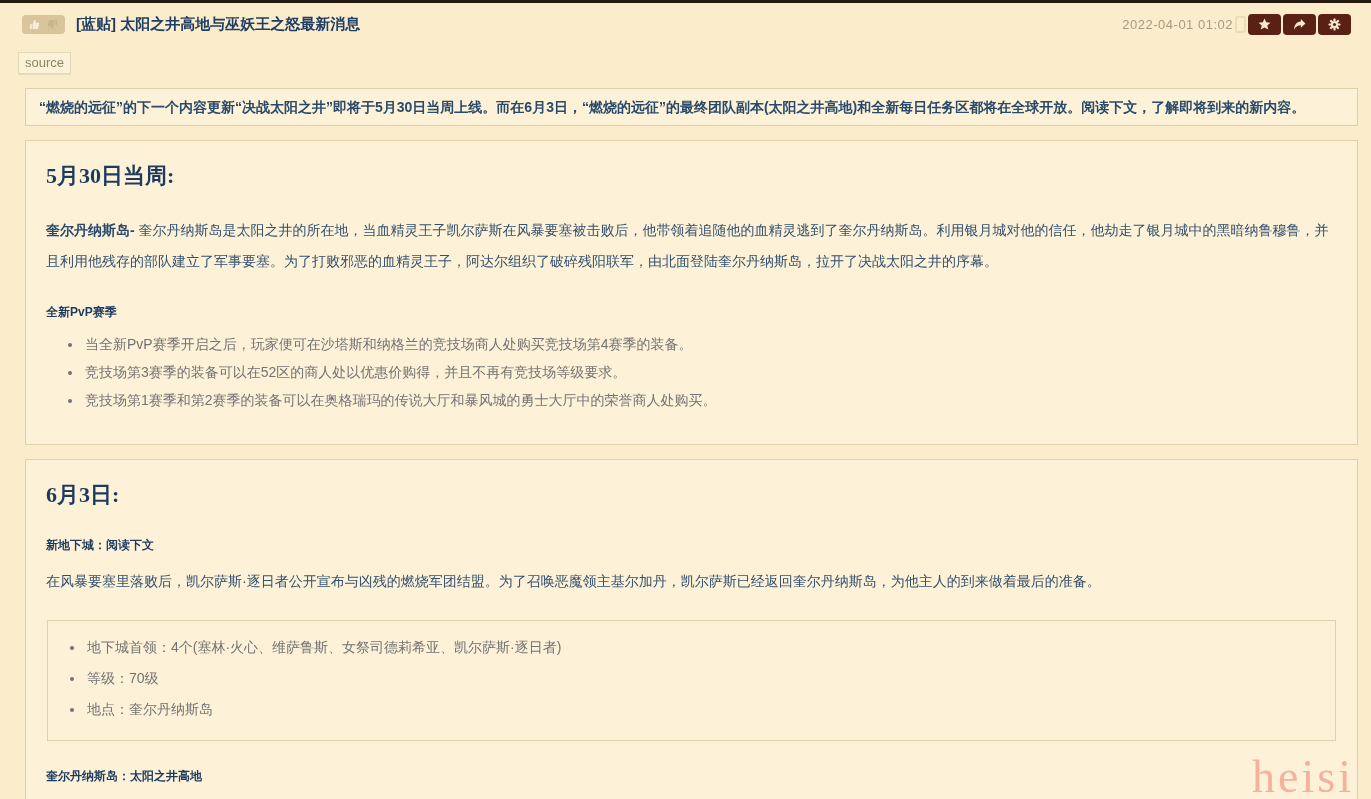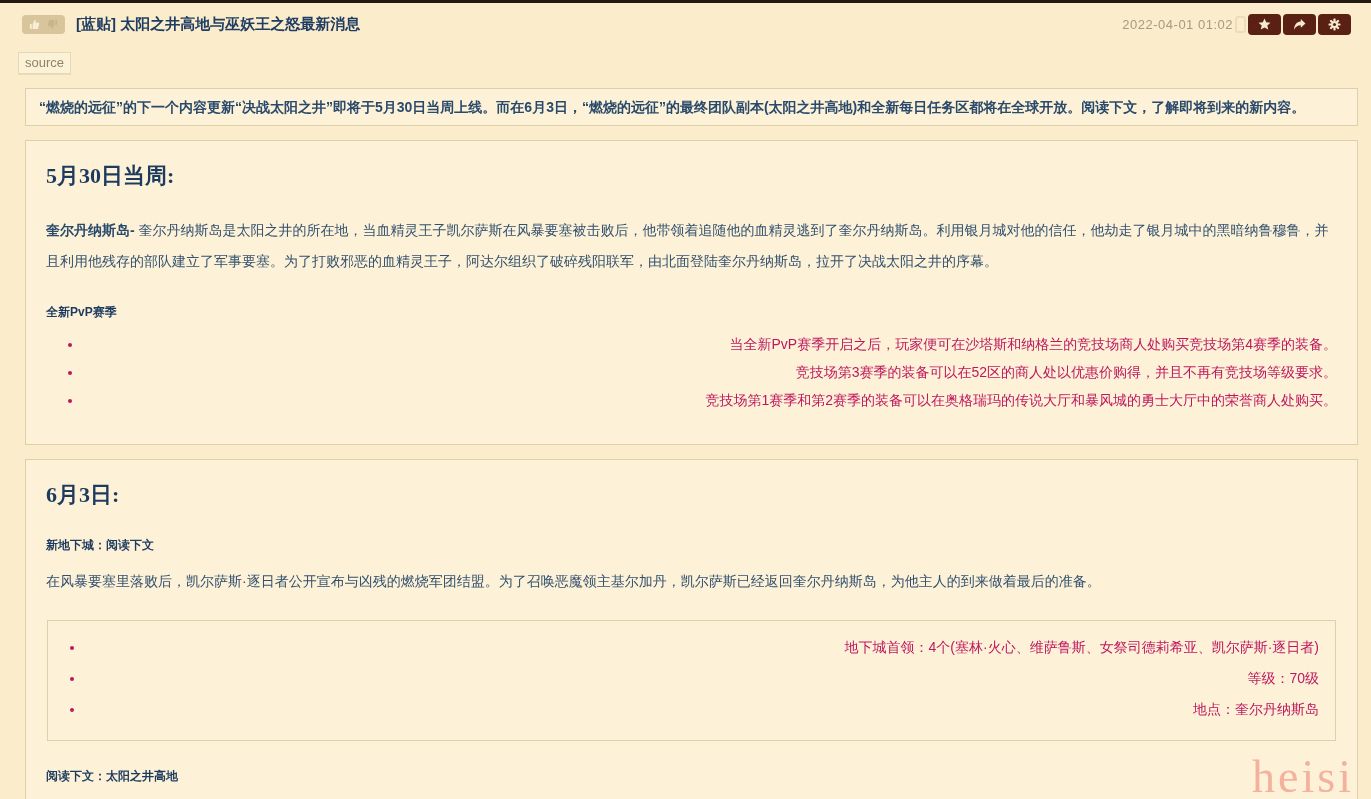--- a/index.html
+++ b/index.html
@@ -46,21 +46,21 @@
   .section-box { padding:12px 20px 24px; }
 
   h2 {
     font-family:"Liberation Serif", serif;
     font-size:22px; color:#1d3b5e; margin:8px 0 0; font-weight:bold;
   }
   .para { font-size:14px; line-height:31px; color:#33516f; margin:24px 0 0; }
   .para b { color:#2a4a6b; }
   h3 { font-size:12px; color:#1d3b5e; margin:27px 0 0; font-weight:bold; }
   h3 + .para { margin-top:12px; line-height:30px; }
-  ul { margin:15px 0 0; padding-left:37px; font-size:14px; color:#be185d;text-align:right; }
+  ul { margin:15px 0 0; padding-left:37px; font-size:14px; color:#737373; }
   li { margin-bottom:10px; padding-left:2px; }
   .inner-box { border:1px solid #ddd0ab; margin:24px 1px 6px; padding:14px 16px 8px; }
   .inner-box ul { margin-top:4px; padding-left:21px; }
   .inner-box li { margin-bottom:13px; }
 
   .watermark {
     position:absolute; right:17px; bottom:-4px;
     font-family:"Liberation Serif", serif;
     font-size:46px; color:#f2a28f; letter-spacing:3px; opacity:.8;
     pointer-events:none;
@@ -142,17 +142,17 @@
   <h2>6月3日:</h2>
   <h3>新地下城：阅读下文</h3>
   <p class="para">在风暴要塞里落败后，凯尔萨斯·逐日者公开宣布与凶残的燃烧军团结盟。为了召唤恶魔领主基尔加丹，凯尔萨斯已经返回奎尔丹纳斯岛，为他主人的到来做着最后的准备。</p>
   <div class="inner-box">
     <ul>
       <li>地下城首领：4个(塞林·火心、维萨鲁斯、女祭司德莉希亚、凯尔萨斯·逐日者)</li>
       <li>等级：70级</li>
       <li>地点：奎尔丹纳斯岛</li>
     </ul>
   </div>
-  <h3>阅读下文：太阳之井高地</h3>
+  <h3>奎尔丹纳斯岛：太阳之井高地</h3>
 
 </section>
 
 <div class="watermark">heisi</div>
 
 </body></html>

